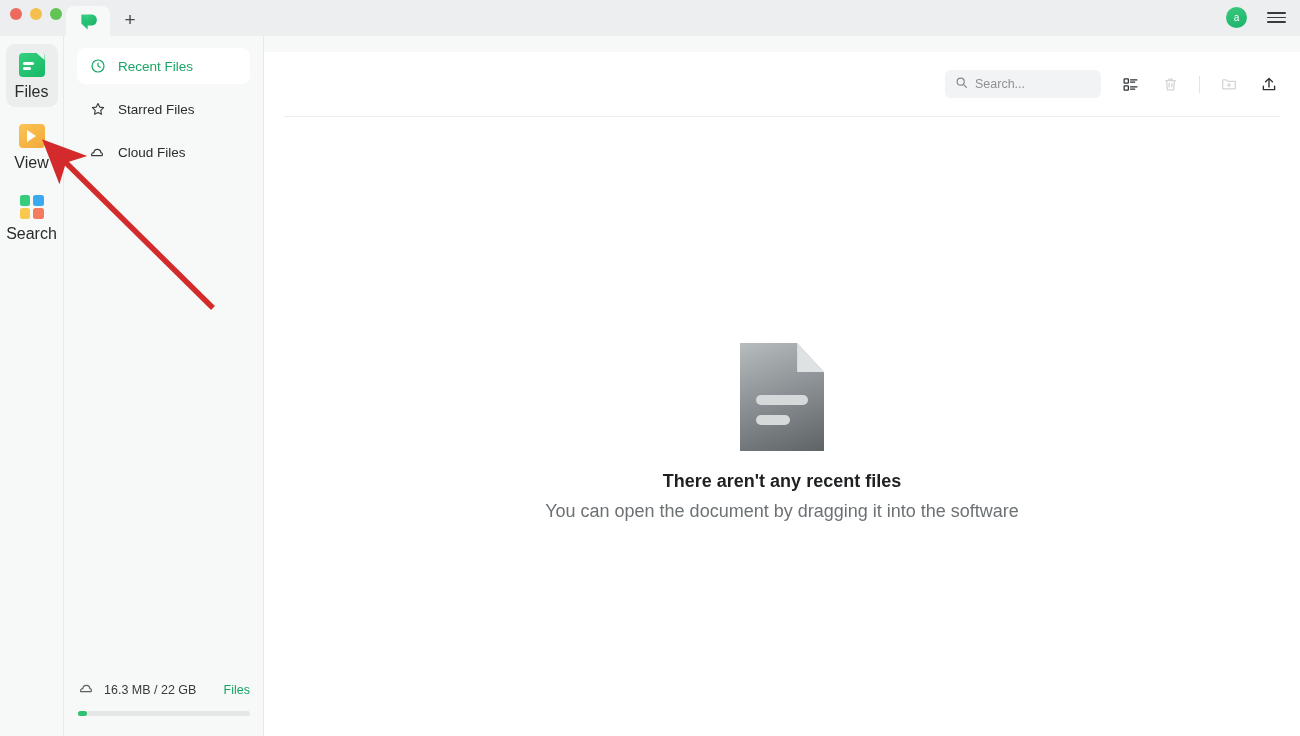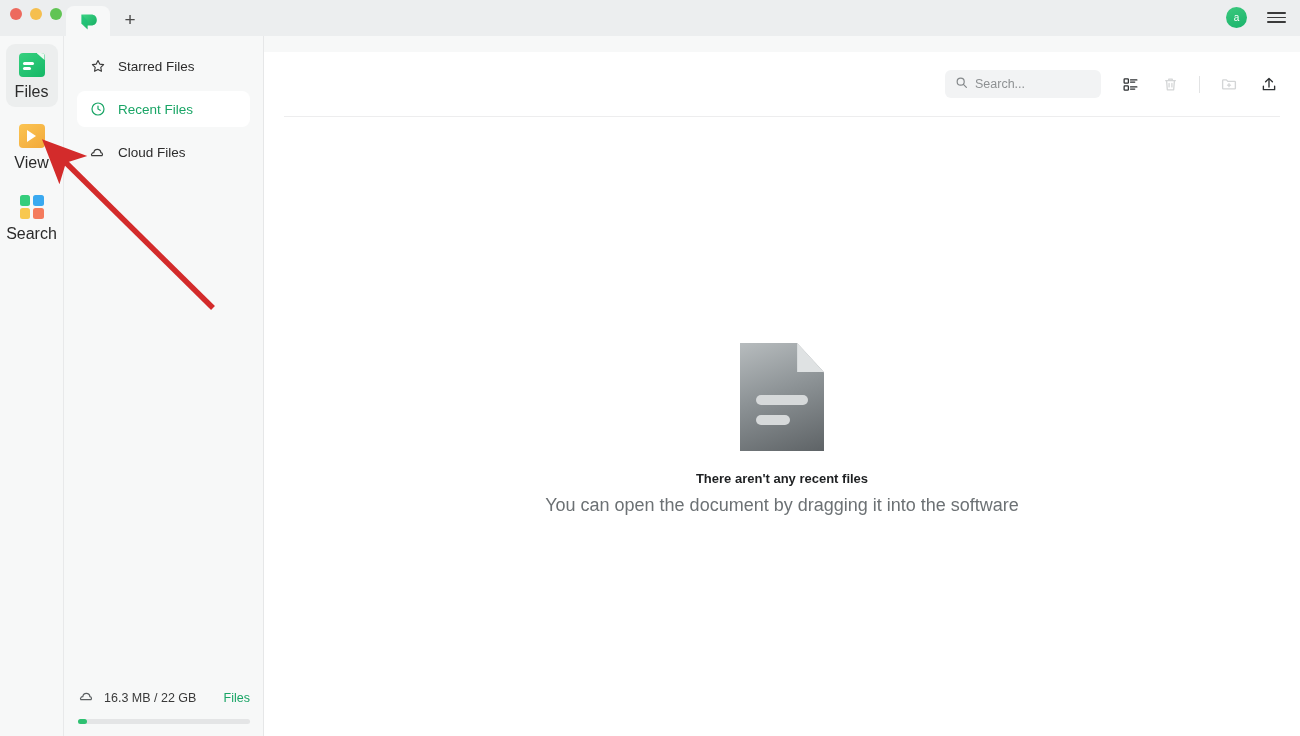--- a/index.html
+++ b/index.html
@@ -76,21 +76,21 @@
   }
   .nav { padding:12px 13px 0; }
   .nav-item {
     display:flex; align-items:center; gap:12px;
     height:36px; padding:0 12px; border-radius:8px; margin-bottom:7px;
     font-size:13.5px; color:#2c2c2c;
   }
   .nav-item.active { background:#ffffff; color:#1aa566; }
   .nav-icon { width:17px; height:17px; display:flex; align-items:center; justify-content:center; }
 
-  .storage { position:absolute; left:0; bottom:4px; width:200px; padding:0 14px 8px; }
+  .storage { position:absolute; left:0; bottom:12px; width:200px; padding:0 14px 8px; }
   .storage-row { display:flex; align-items:center; height:30px; }
   .storage-text { font-size:12.5px; color:#3a3a3a; margin-left:9px; flex:1; }
   .storage-view { font-size:12.5px; color:#1aa566; }
   .bar { height:5px; background:#e4e5e6; border-radius:3px; margin-top:6px; position:relative; }
   .bar-fill { position:absolute; left:0; top:0; height:5px; width:5.5%;
     background:#2ec171; border-radius:3px; }
 
   
   .main {
     position:absolute; left:264px; top:52px; width:1036px; height:700px; background:#ffffff;
@@ -121,21 +121,21 @@
     clip-path:polygon(0 0, 68% 0, 100% 27%, 100% 100%, 0 100%);
   }
   .doc-fold {
     position:absolute; right:0; top:0; width:32%; height:27%;
     background:#dfe2e3; clip-path:polygon(0 0, 100% 100%, 0 100%);
   }
   .doc .dl { position:absolute; background:#d6d9da; border-radius:5px; }
   .doc .dl1{ left:16px; top:52px; width:52px; height:10px; }
   .doc .dl2{ left:16px; top:72px; width:34px; height:10px; }
 
-  .empty-title { margin-top:20px; font-size:13px; font-weight:bold; color:#1e2022; }
+  .empty-title { margin-top:20px; font-size:18px; font-weight:bold; color:#1e2022; }
   .empty-sub { margin-top:9px; font-size:18px; color:#6c7174; }
 
   .arrow { position:absolute; left:0; top:0; width:1300px; height:736px; pointer-events:none; }
 </style>
 </head>
 <body>
 
 <div class="app">
 
   <div class="titlebar">
@@ -196,37 +196,37 @@
           <span class="q3"></span>
           <span class="q4"></span>
       </span>
       <span class="rail-label">Search</span>
     </div>
   </div>
 
   <div class="sidebar">
     <div class="nav">
 
-      <div class="nav-item">
-        <span class="nav-icon">
-          <svg width="16" height="16" viewBox="0 0 24 24" fill="none" stroke="#3a3a3a" stroke-width="1.7" stroke-linejoin="round">
-            <path d="M12 3.8l2.6 5.3 5.8.85-4.2 4.1 1 5.8-5.2-2.75-5.2 2.75 1-5.8-4.2-4.1 5.8-.85z"></path>
-          </svg>
-        </span>
-        <span>Starred Files</span>
-      </div>
-
       <div class="nav-item active">
         <span class="nav-icon">
           <svg width="16" height="16" viewBox="0 0 24 24" fill="none" stroke="#1aa566" stroke-width="1.8">
             <circle cx="12" cy="12" r="9"></circle>
               <path d="M12 7.5V12l3.2 2" stroke-linecap="round"></path>
           </svg>
         </span>
         <span>Recent Files</span>
+      </div>
+
+      <div class="nav-item">
+        <span class="nav-icon">
+          <svg width="16" height="16" viewBox="0 0 24 24" fill="none" stroke="#3a3a3a" stroke-width="1.7" stroke-linejoin="round">
+            <path d="M12 3.8l2.6 5.3 5.8.85-4.2 4.1 1 5.8-5.2-2.75-5.2 2.75 1-5.8-4.2-4.1 5.8-.85z"></path>
+          </svg>
+        </span>
+        <span>Starred Files</span>
       </div>
 
       <div class="nav-item">
         <span class="nav-icon">
           <svg width="17" height="17" viewBox="0 0 24 24" fill="none" stroke="#3a3a3a" stroke-width="1.7" stroke-linejoin="round">
             <path d="M4 16.5c-.6-.9-.6-2.4.3-3.3.7-.8 1.7-1 2.5-.9.2-2.6 2.3-4.6 5-4.6 2.6 0 4.7 1.9 5 4.4 1.3.1 2.2 1.2 2.2 2.5 0 .7-.3 1.4-.7 1.9z"></path>
           </svg>
         </span>
         <span>Cloud Files</span>
       </div>

